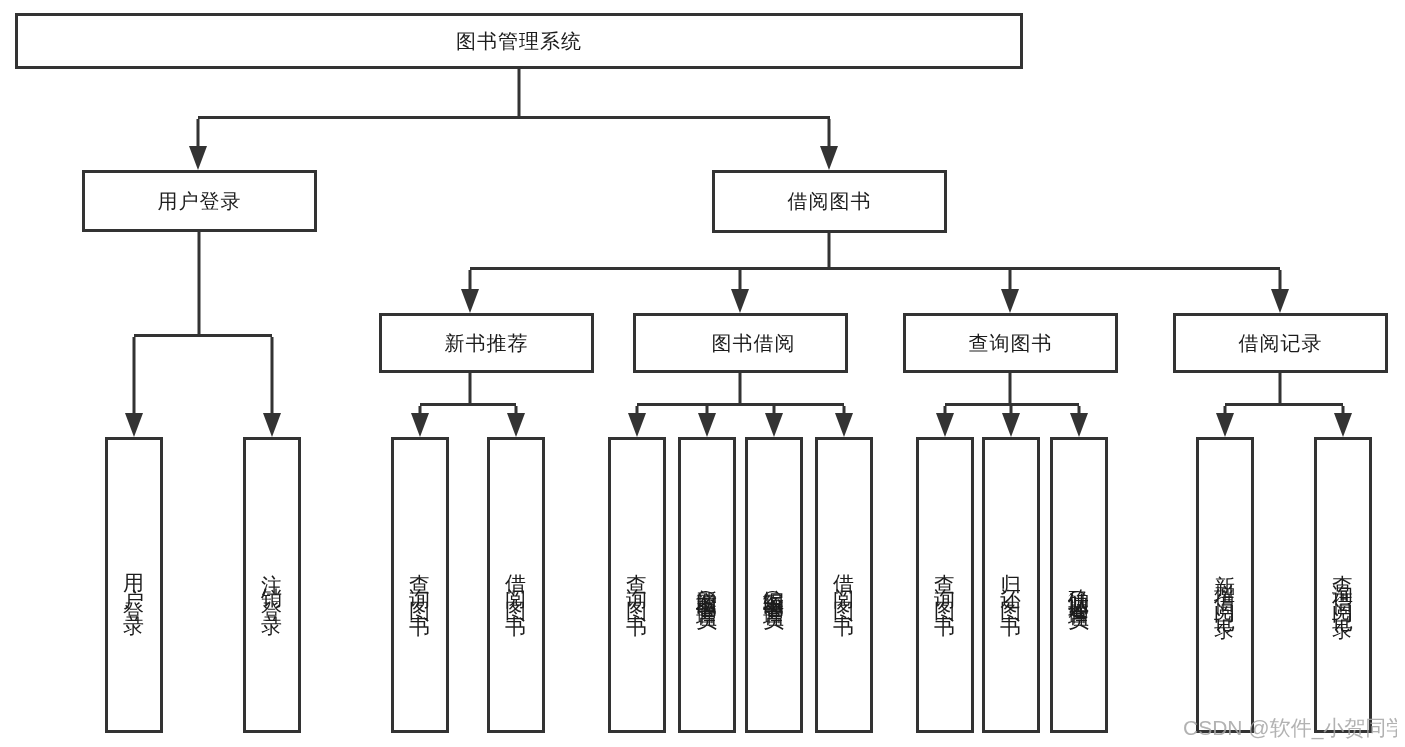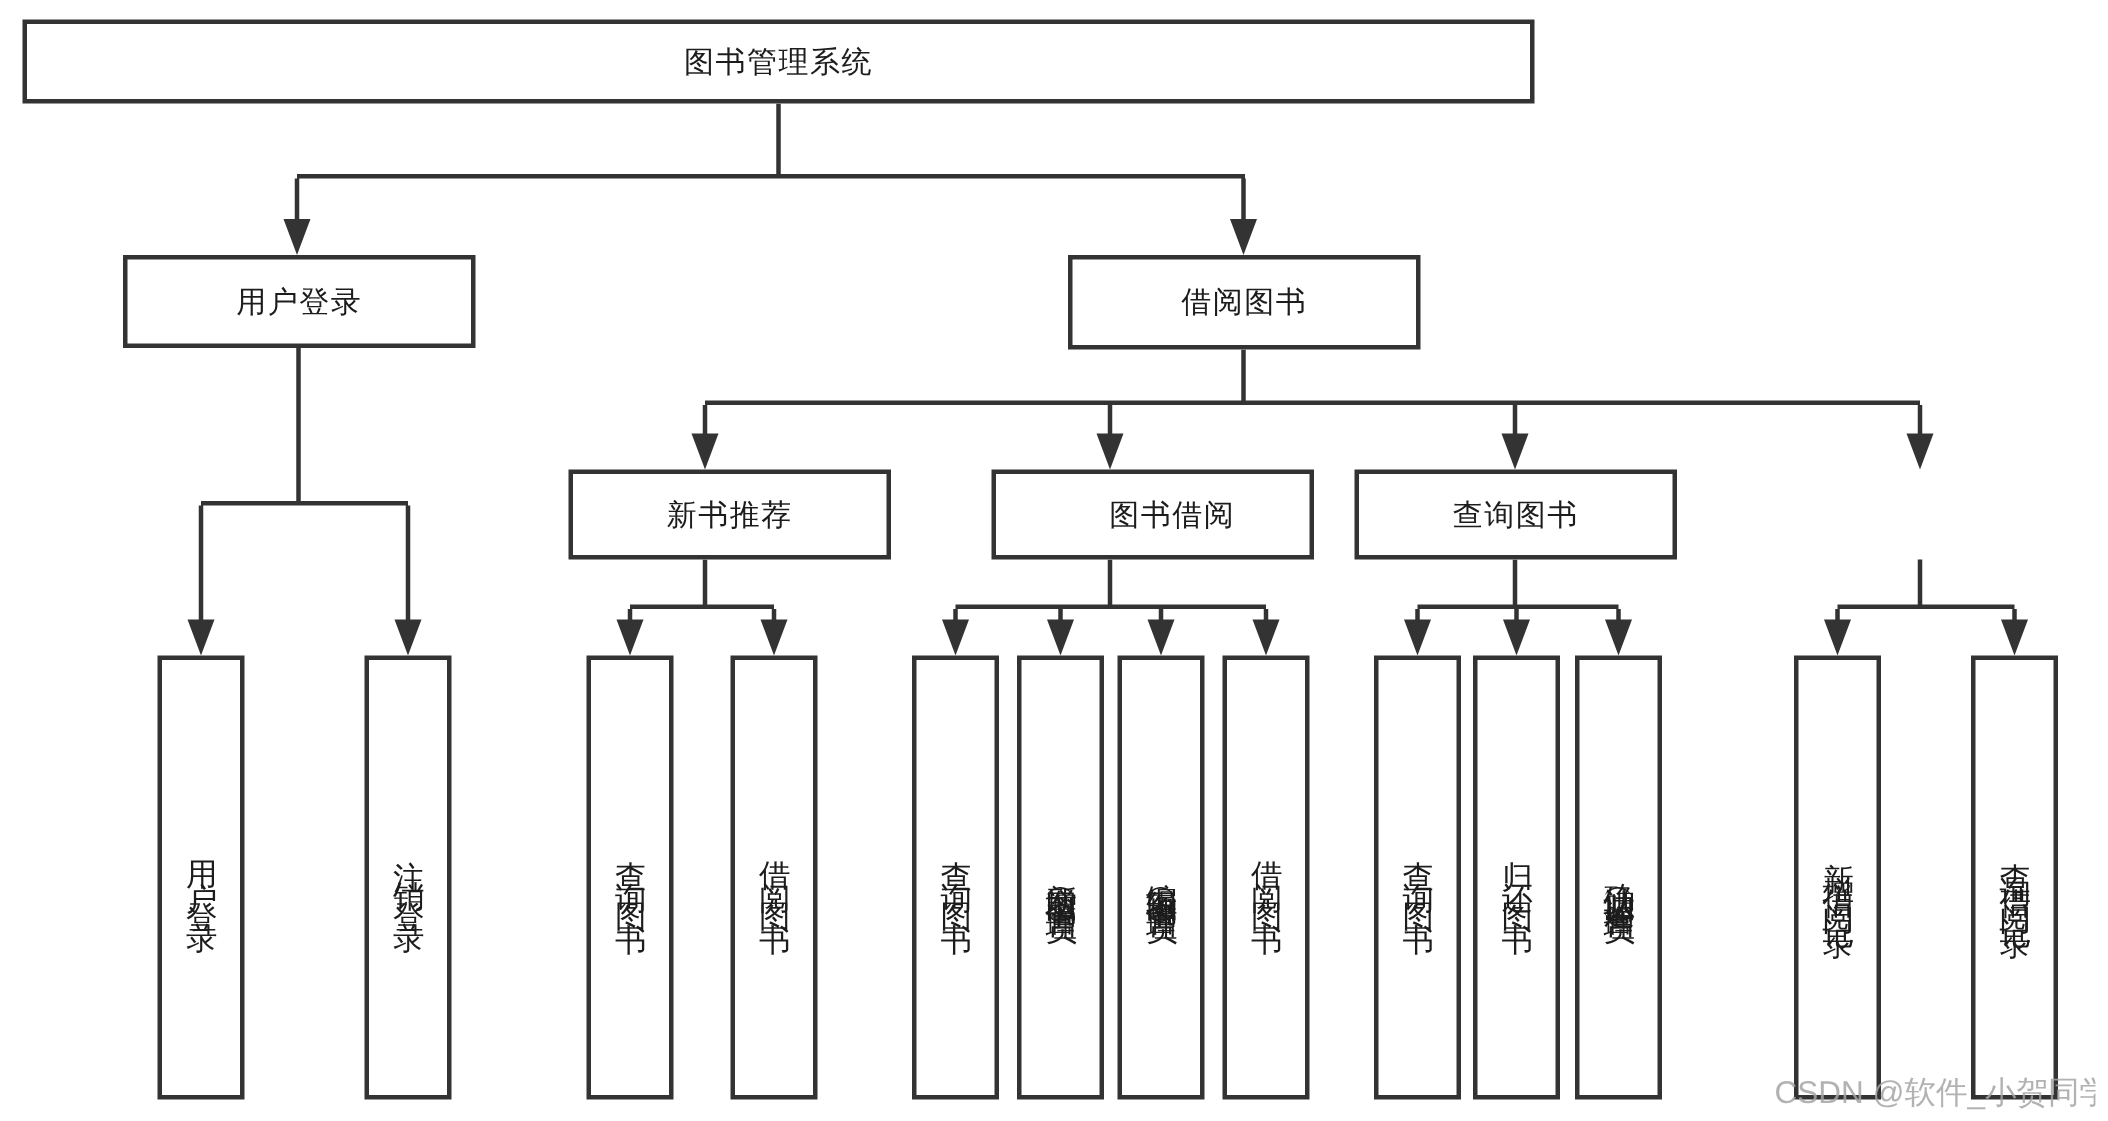--- a/index.html
+++ b/index.html
@@ -35,21 +35,21 @@
   }
 
   .h-box { font-size: 20px; letter-spacing: 1px; }
 
   .root  { left: 15px;  top: 13px;  width: 1008px; height: 56px; }
   .lvl2a { left: 82px;  top: 170px; width: 235px;  height: 62px; }
   .lvl2b { left: 712px; top: 170px; width: 235px;  height: 63px; }
 
   .lvl3 { top: 313px; width: 215px; height: 60px; }
   .l3-1 { left: 363px; margin-left: 16px; }
-  .l3-2 { left: 661px; padding-left: 26px; }
+  .l3-2 { left: 633px; padding-left: 26px; }
   .l3-3 { left: 903px; }
   .l3-4 { left: 1173px; }
 
   .leaf {
     top: 437px;
     width: 58px;
     height: 296px;
     writing-mode: vertical-rl;
     font-size: 21px;
     line-height: 1;
@@ -128,20 +128,21 @@
   </svg>
 
   <div class="box h-box root">图书管理系统</div>
 
   <div class="box h-box lvl2a">用户登录</div>
   <div class="box h-box lvl2b">借阅图书</div>
 
   <div class="box h-box lvl3 l3-1">新书推荐</div>
   <div class="box h-box lvl3 l3-2">图书借阅</div>
   <div class="box h-box lvl3 l3-3">查询图书</div>
+  <div class="box h-box lvl3 l3-4">借阅记录</div>
 
   <div class="box leaf ls-wide lf-1">用户登录</div>
   <div class="box leaf ls-wide lf-2">注销登录</div>
 
   <div class="box leaf ls-wide lf-3">查询图书</div>
   <div class="box leaf ls-wide lf-4">借阅图书</div>
 
   <div class="box leaf ls-wide lf-5">查询图书</div>
   <div class="box leaf ls-tight lf-6">新增图书（管理员）</div>
   <div class="box leaf ls-tight lf-7">编辑图书（管理员）</div>

